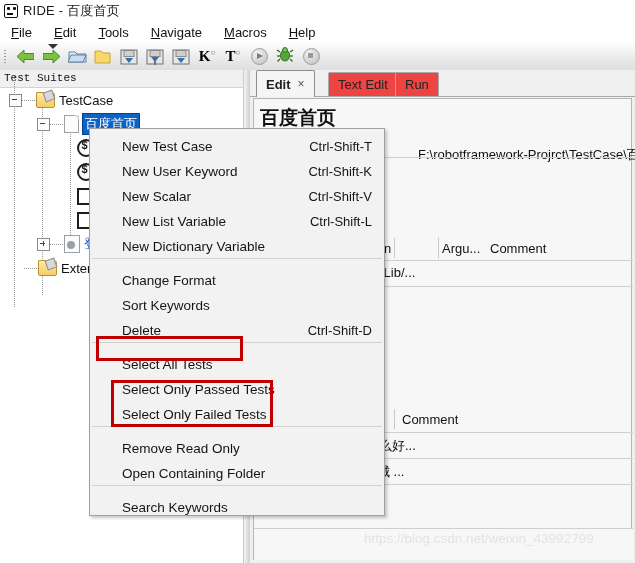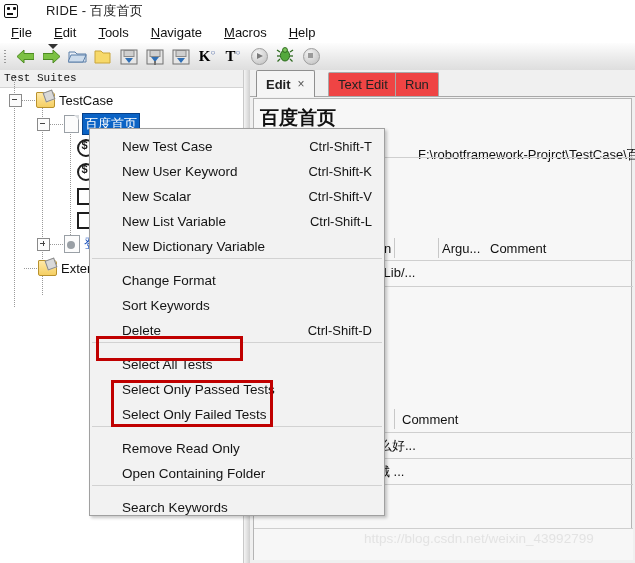--- a/index.html
+++ b/index.html
@@ -9,21 +9,21 @@
     font-family:"Liberation Sans", sans-serif;
     font-size:12px;
     color:#000;
     overflow:hidden;
     position:relative;
   }
   
   #titlebar{
     position:absolute;left:0;top:0;width:635px;height:21px;
     background:#ffffff;
-    display:flex;align-items:center;gap:23px;
+    display:flex;align-items:center;
   }
   #app-icon{
     width:14px;height:14px;margin-left:4px;margin-right:5px;
     border:1.5px solid #111;border-radius:2px;
     background:#fff;position:relative;box-sizing:border-box;
   }
   #app-icon:before{
     content:"";position:absolute;left:1.5px;top:2.5px;width:3px;height:3px;
     background:#111;border-radius:1px;
   }

